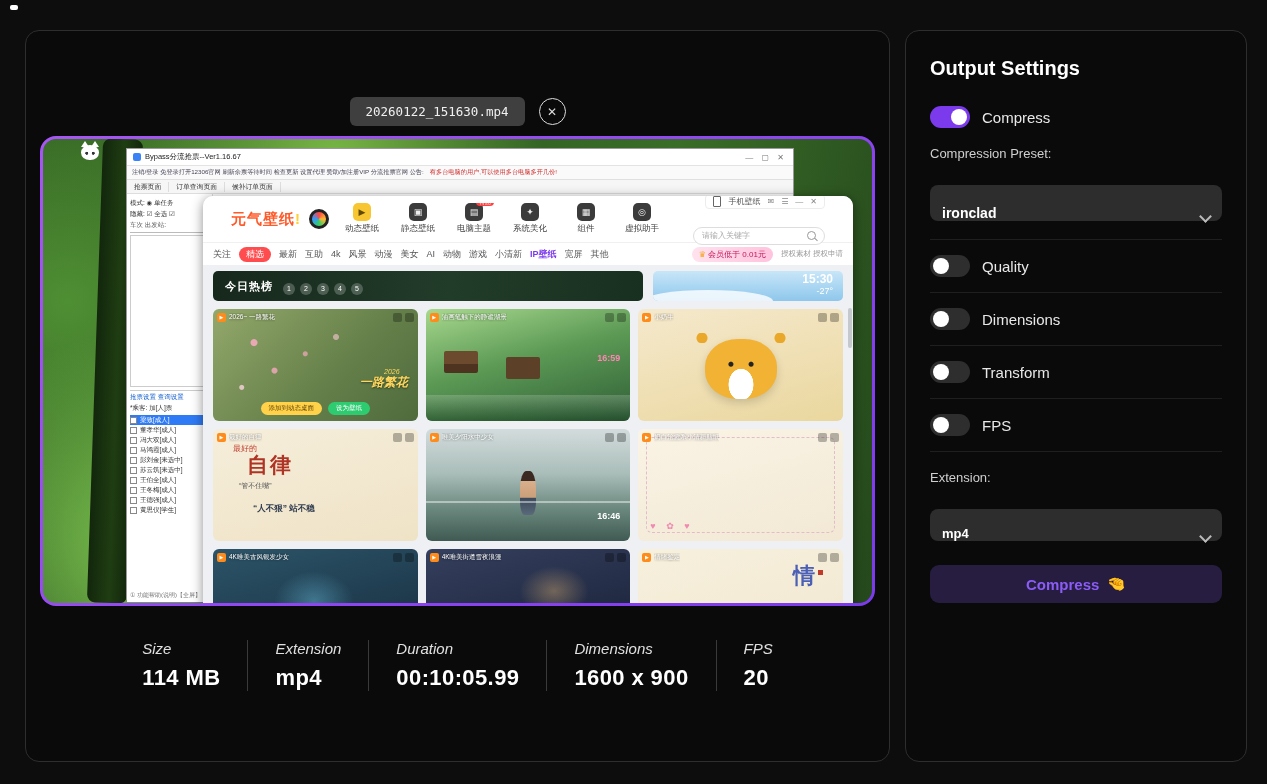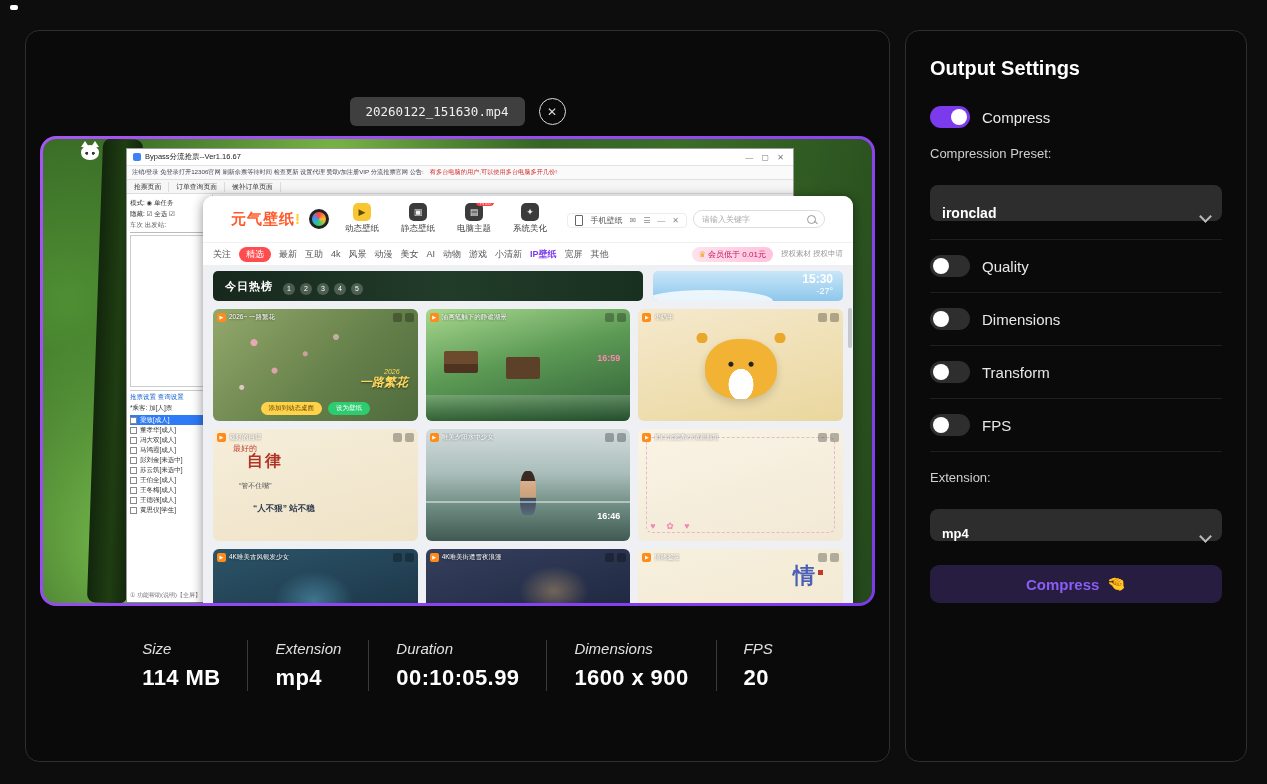--- a/index.html
+++ b/index.html
@@ -71,21 +71,21 @@
   .wp-logo-badge{width:20px;height:20px;border-radius:50%;margin:0 10px 0 8px;flex:none;box-sizing:border-box;
         border:3px solid #222;background:conic-gradient(#f44,#fb3,#3c6,#39f,#f44)}
   .wp-nav{display:flex;gap:10px;align-items:flex-start;flex:1;overflow:hidden}
   .nav-it{width:46px;text-align:center;flex:none;cursor:pointer}
   .nav-ico{width:18px;height:18px;margin:0 auto;background:#3b3b3b;border-radius:5px;color:#eee;font-size:9px;
         line-height:18px;position:relative}
   .nav-it.nav-active .nav-ico{background:#f7c631;color:#5f4a00}
   .nav-badge{position:absolute;top:-5px;right:-11px;background:#ff4040;color:#fff;font-size:6px;padding:0 3px;
         border-radius:4px;line-height:8px}
   .nav-lbl{font-size:8.5px;color:#444;margin-top:2px;white-space:nowrap}
-  .wp-right{display:flex;flex-direction:row;align-items:flex-end;gap:6px;margin-left:6px}
+  .wp-right{display:flex;flex-direction:column;align-items:flex-end;gap:18px;margin-left:6px}
   .wp-pill{display:flex;gap:7px;align-items:center;border:1px solid #ececec;border-radius:4px;padding:1px 7px;
         font-size:8px;color:#555;background:#fff;white-space:nowrap}
   .phone-ic{width:6px;height:9px;border:1px solid #666;border-radius:1px;display:inline-block}
   .pi{color:#888;font-size:8px}
   .wp-search{width:132px;height:18px;border:1px solid #ddd;border-radius:9px;display:flex;align-items:center;
         justify-content:space-between;padding:0 8px;font-size:8px;color:#aaa;box-sizing:border-box;background:#fff}
   .mag{width:7px;height:7px;border:1.2px solid #999;border-radius:50%;position:relative;flex:none}
   .mag::after{content:"";position:absolute;width:4px;height:1.2px;background:#999;right:-3px;bottom:-1px;transform:rotate(45deg)}
   .wp-cats{height:22px;background:#fff;border-top:1px solid #f0f0f0;display:flex;align-items:center;padding:0 10px;gap:8px}
   .cats{display:flex;gap:8px;align-items:center;flex:1;overflow:hidden}
@@ -118,21 +118,21 @@
   .wcorner{position:absolute;top:4px;right:4px;display:flex;gap:3px;z-index:2}
   .ci{width:9px;height:9px;border-radius:2px;background:rgba(0,0,0,.28)}
   .he:empty{display:none}.nav-badge:empty{display:none}
   .wbig{position:absolute;right:10px;bottom:30px;font-size:12px;font-weight:bold;font-style:italic;color:#ffd75e;
         text-shadow:0 1px 2px rgba(0,0,0,.5)}
   .wsub{position:absolute;right:18px;bottom:46px;font-size:7px;color:#ffd75e;font-style:italic}
   .wtime{position:absolute;right:10px;top:44px;font-size:9px;font-weight:bold;color:#fff}
   .c-lake .wtime{color:#ff85b3}
   .c-girl .wtime{top:auto;bottom:20px;color:#fff}
   .l1{position:absolute;top:14px;left:20px;font-size:8px;color:#c0392b}
-  .l2{position:absolute;top:22px;left:34px;font-size:16px;font-weight:bold;color:#b03425;letter-spacing:2px}
+  .l2{position:absolute;top:22px;left:34px;font-size:21px;font-weight:bold;color:#b03425;letter-spacing:2px}
   .l3{position:absolute;top:52px;left:26px;font-size:7px;color:#555}
   .l4{position:absolute;top:74px;left:40px;font-size:8.5px;color:#2e3a4e;font-weight:bold}
   .wchar{position:absolute;top:12px;right:20px;font-size:22px;font-weight:bold;color:#4a5fb5}
   .c-emotion .wchar::after{content:"";display:inline-block;width:5px;height:5px;background:#c0392b;margin-left:3px;vertical-align:super}
   .wdeco{position:absolute;bottom:10px;left:12px;font-size:9px;color:#f08ab0;letter-spacing:4px}
   .wbtns{position:absolute;bottom:6px;left:0;right:0;display:flex;justify-content:center;gap:6px;z-index:2}
   .b1,.b2{font-size:6.5px;padding:2px 8px;border-radius:8px;white-space:nowrap}
   .b1{background:#ffd24a;color:#5d4200}.b2{background:#2ecc71;color:#fff}
   .c-flower::before{content:"";position:absolute;inset:0;background:
       radial-gradient(circle at 20% 30%,rgba(244,170,190,.9) 3px,transparent 4px),

